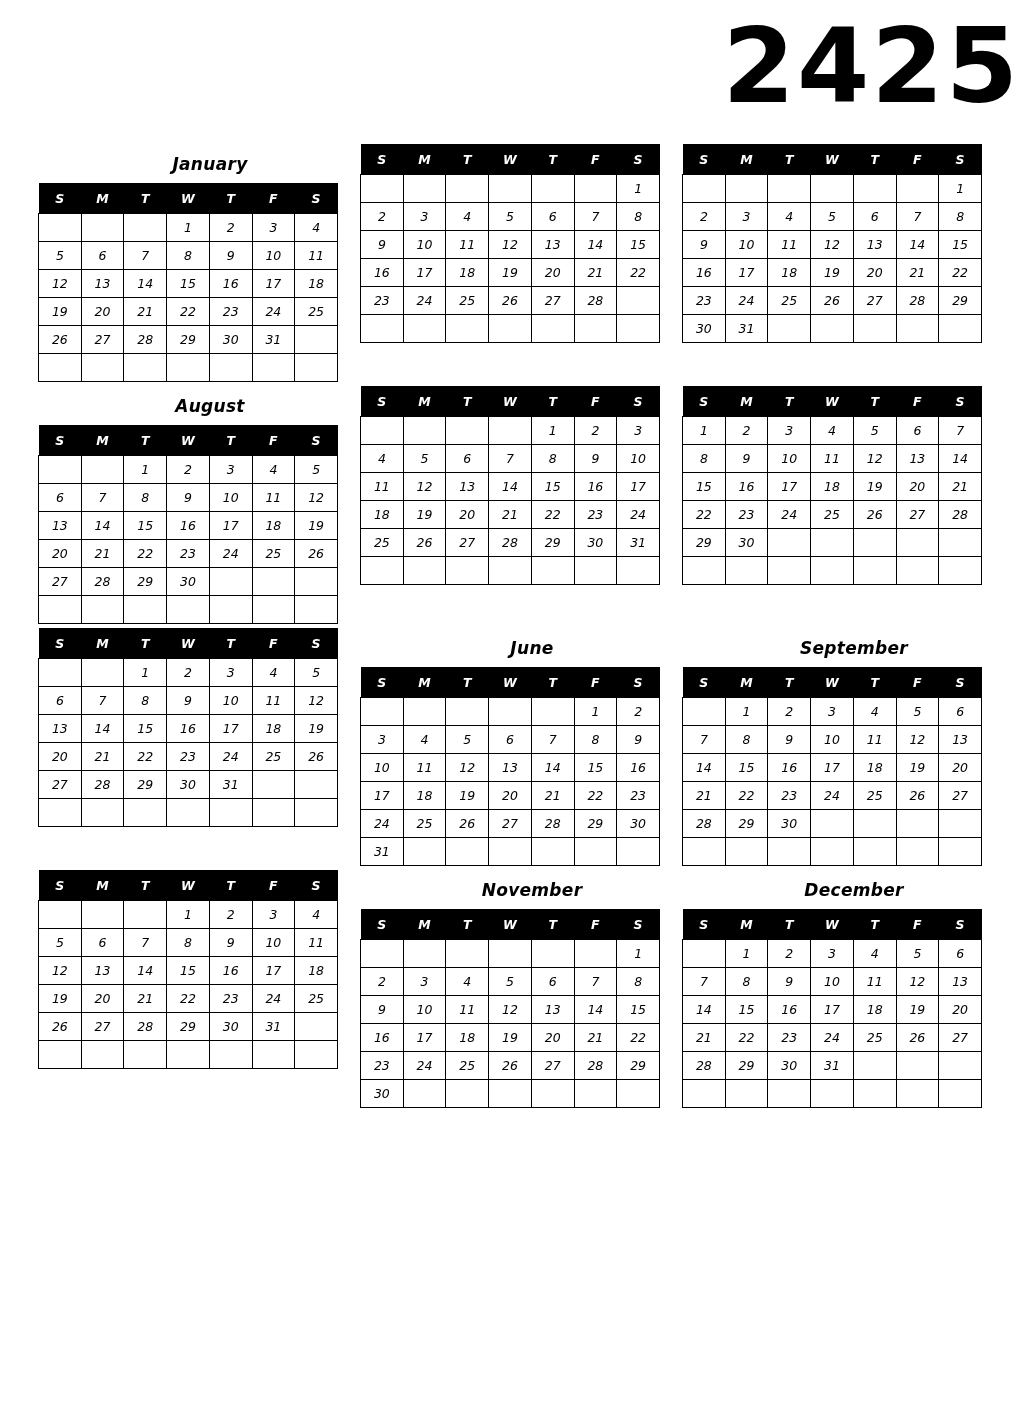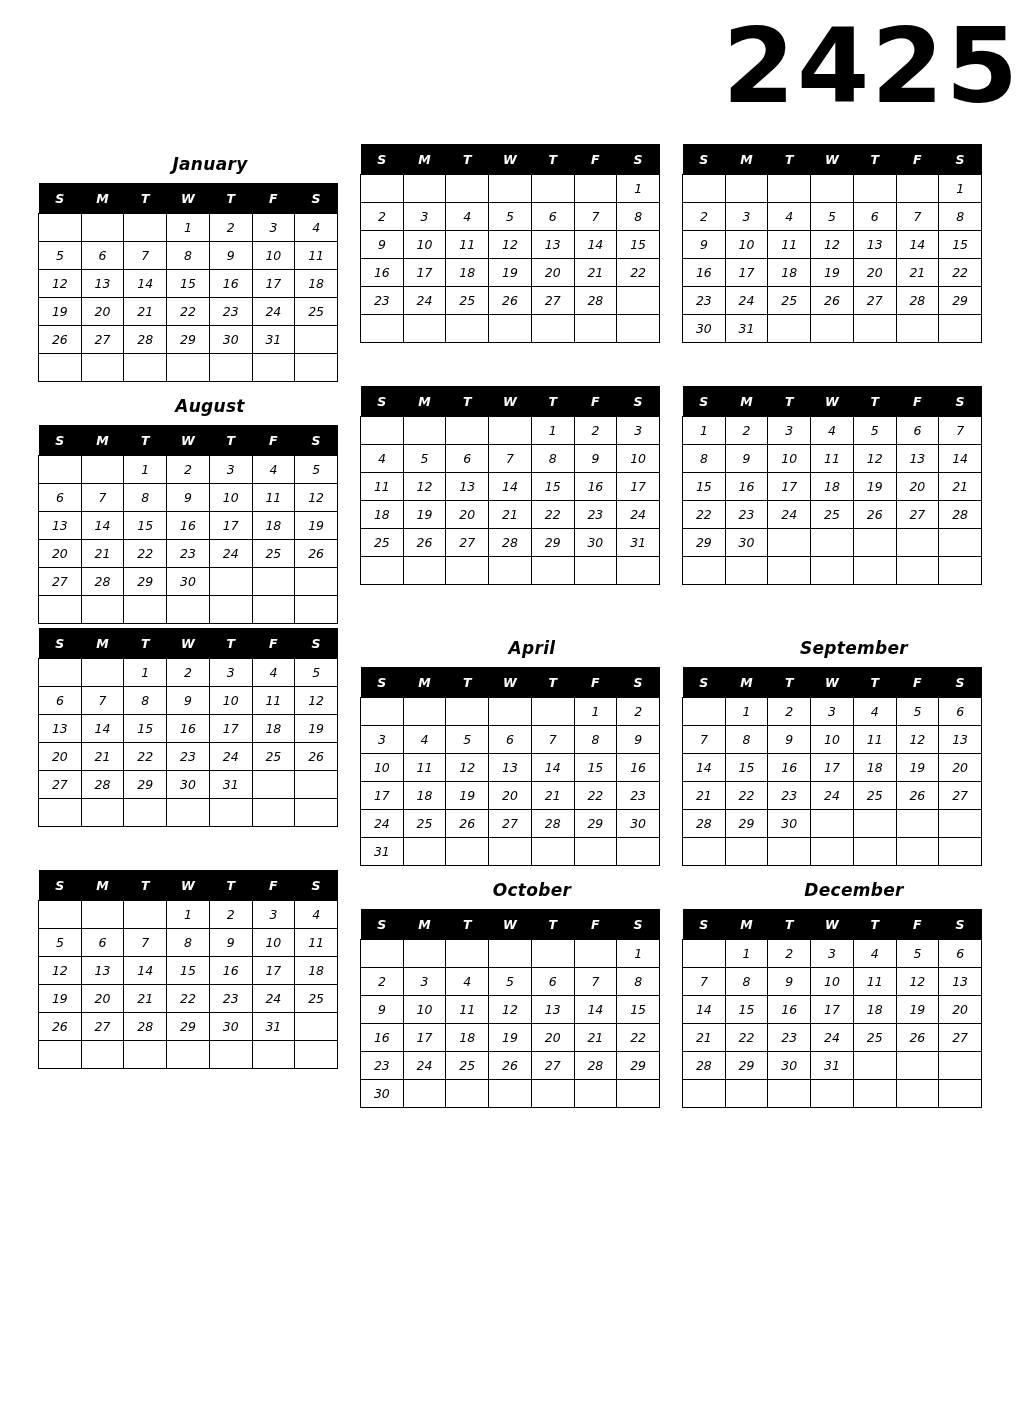--- a/index.html
+++ b/index.html
@@ -578,21 +578,21 @@
               <td class="empty"></td>
               <td class="empty"></td>
               <td class="empty"></td>
               <td class="empty"></td>
               <td class="empty"></td>
             </tr>
           </tbody>
         </table>
       </div>
       <div class="month">
-        <div class="month-name">April</div>
+        <div class="month-name">June</div>
         <table class="month-table">
           <thead>
             <tr>
               <th>S</th>
               <th>M</th>
               <th>T</th>
               <th>W</th>
               <th>T</th>
               <th>F</th>
               <th>S</th>
@@ -793,21 +793,21 @@
               <td class="empty"></td>
               <td class="empty"></td>
               <td class="empty"></td>
               <td class="empty"></td>
               <td class="empty"></td>
             </tr>
           </tbody>
         </table>
       </div>
       <div class="month">
-        <div class="month-name">October</div>
+        <div class="month-name">November</div>
         <table class="month-table">
           <thead>
             <tr>
               <th>S</th>
               <th>M</th>
               <th>T</th>
               <th>W</th>
               <th>T</th>
               <th>F</th>
               <th>S</th>

